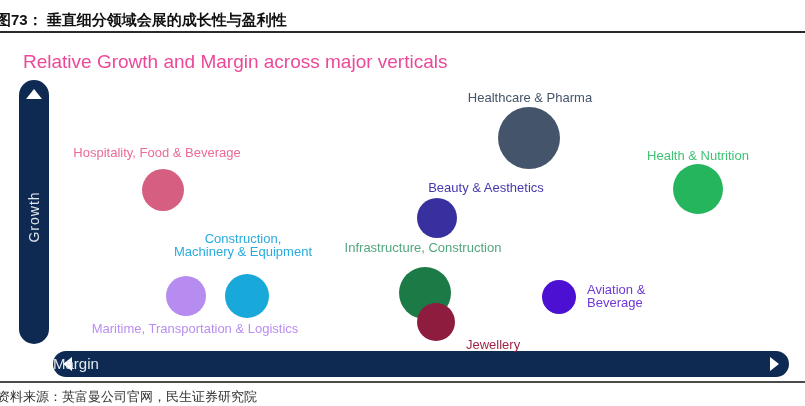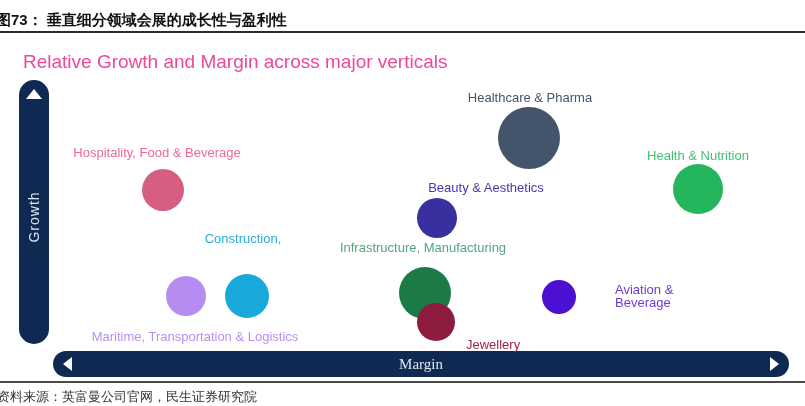--- a/index.html
+++ b/index.html
@@ -14,21 +14,21 @@
   .y-axis{position:absolute;left:19px;top:80px;width:30px;height:264px;background:#0E2A52;border-radius:15px;}
   .tri-up{position:absolute;top:9px;left:50%;transform:translateX(-50%);width:0;height:0;
           border-left:8px solid transparent;border-right:8px solid transparent;border-bottom:10px solid #fff;}
   .y-label{position:absolute;left:50%;top:52%;transform:translate(-50%,-50%) rotate(180deg);
            writing-mode:vertical-rl;color:#E3E8F0;font-size:14px;letter-spacing:1px;}
   .x-axis{position:absolute;left:53px;top:351px;width:736px;height:26px;background:#0E2A52;border-radius:13px;}
   .tri-left{position:absolute;left:10px;top:50%;transform:translateY(-50%);width:0;height:0;
             border-top:7px solid transparent;border-bottom:7px solid transparent;border-right:9px solid #fff;}
   .tri-right{position:absolute;right:10px;top:50%;transform:translateY(-50%);width:0;height:0;
              border-top:7px solid transparent;border-bottom:7px solid transparent;border-left:9px solid #fff;}
-  .x-label{position:absolute;left:0;top:0;width:100%;text-align:center;line-height:26px;color:#E3E8F0;font-size:15px;font-family:Liberation Serif, serif;}
+  .x-label{position:absolute;left:0;top:0;width:100%;line-height:26px;color:#E3E8F0;font-size:15px;}
   .bubble{position:absolute;border-radius:50%;}
   .bubble-label{position:absolute;font-size:13px;line-height:13px;white-space:nowrap;z-index:5;}
   .footer{position:absolute;left:-3px;top:388px;font-size:13px;color:#333;white-space:nowrap;}
 </style>
 </head>
 <body>
 
 <div class="page">
   <div class="fig-title">图73：  垂直细分领域会展的成长性与盈利性</div>
   <div class="divider top-divider"></div>
@@ -60,35 +60,36 @@
         <div class="bubble-label" style="left: 157px; top: 146px; color: rgb(236, 106, 149); transform: translateX(-50%); ">
           <div>Hospitality, Food &amp; Beverage</div>
         </div>
         <div class="bubble" style="left: 417px; top: 198px; width: 40px; height: 40px; background: rgb(56, 48, 158); z-index: 1;"></div>
         <div class="bubble-label" style="left: 440px; top: 181px; color: rgb(69, 57, 174); transform: translateX(-50%); text-align: center; margin-left: 46px;">
           <div>Beauty &amp; Aesthetics</div>
         </div>
         <div class="bubble" style="left: 225px; top: 274px; width: 44px; height: 44px; background: rgb(24, 169, 218); z-index: 1;"></div>
         <div class="bubble-label" style="left: 243px; top: 232px; color: rgb(41, 171, 222); transform: translateX(-50%); text-align: center;">
           <div>Construction,</div>
+          <div>Machinery &amp; Equipment</div>
         </div>
         <div class="bubble" style="left: 166px; top: 276px; width: 40px; height: 40px; background: rgb(183, 140, 241); z-index: 1;"></div>
-        <div class="bubble-label" style="left: 195px; top: 330px; color: rgb(185, 142, 242); transform: translateX(-50%); text-align: left;">
+        <div class="bubble-label" style="left: 195px; top: 322px; color: rgb(185, 142, 242); transform: translateX(-50%); text-align: left;">
           <div>Maritime, Transportation &amp; Logistics</div>
         </div>
         <div class="bubble" style="left: 399px; top: 267px; width: 52px; height: 52px; background: rgb(27, 122, 69); z-index: 2;"></div>
         <div class="bubble-label" style="left: 423px; top: 241px; color: rgb(83, 165, 126); transform: translateX(-50%); text-align: center;">
-          <div>Infrastructure, Manufacturing</div>
+          <div>Infrastructure, Construction</div>
         </div>
         <div class="bubble" style="left: 417px; top: 303px; width: 38px; height: 38px; background: rgb(142, 28, 63); z-index: 3;"></div>
         <div class="bubble-label" style="left: 466px; top: 338px; color: rgb(158, 35, 71); text-align: left;">
           <div>Jewellery</div>
         </div>
         <div class="bubble" style="left: 542px; top: 280px; width: 34px; height: 34px; background: rgb(76, 16, 210); z-index: 1;"></div>
-        <div class="bubble-label" style="left: 587px; top: 283px; color: rgb(111, 58, 214); text-align: left; margin-left: 28px;">
+        <div class="bubble-label" style="left: 587px; top: 283px; color: rgb(111, 58, 214); text-align: left;">
           <div>Aviation &amp;</div>
           <div>Beverage</div>
         </div>
       </div>
   </div>
 
   <div class="divider bottom-divider"></div>
   <div class="footer">资料来源：英富曼公司官网，民生证券研究院</div>
 </div>
 

